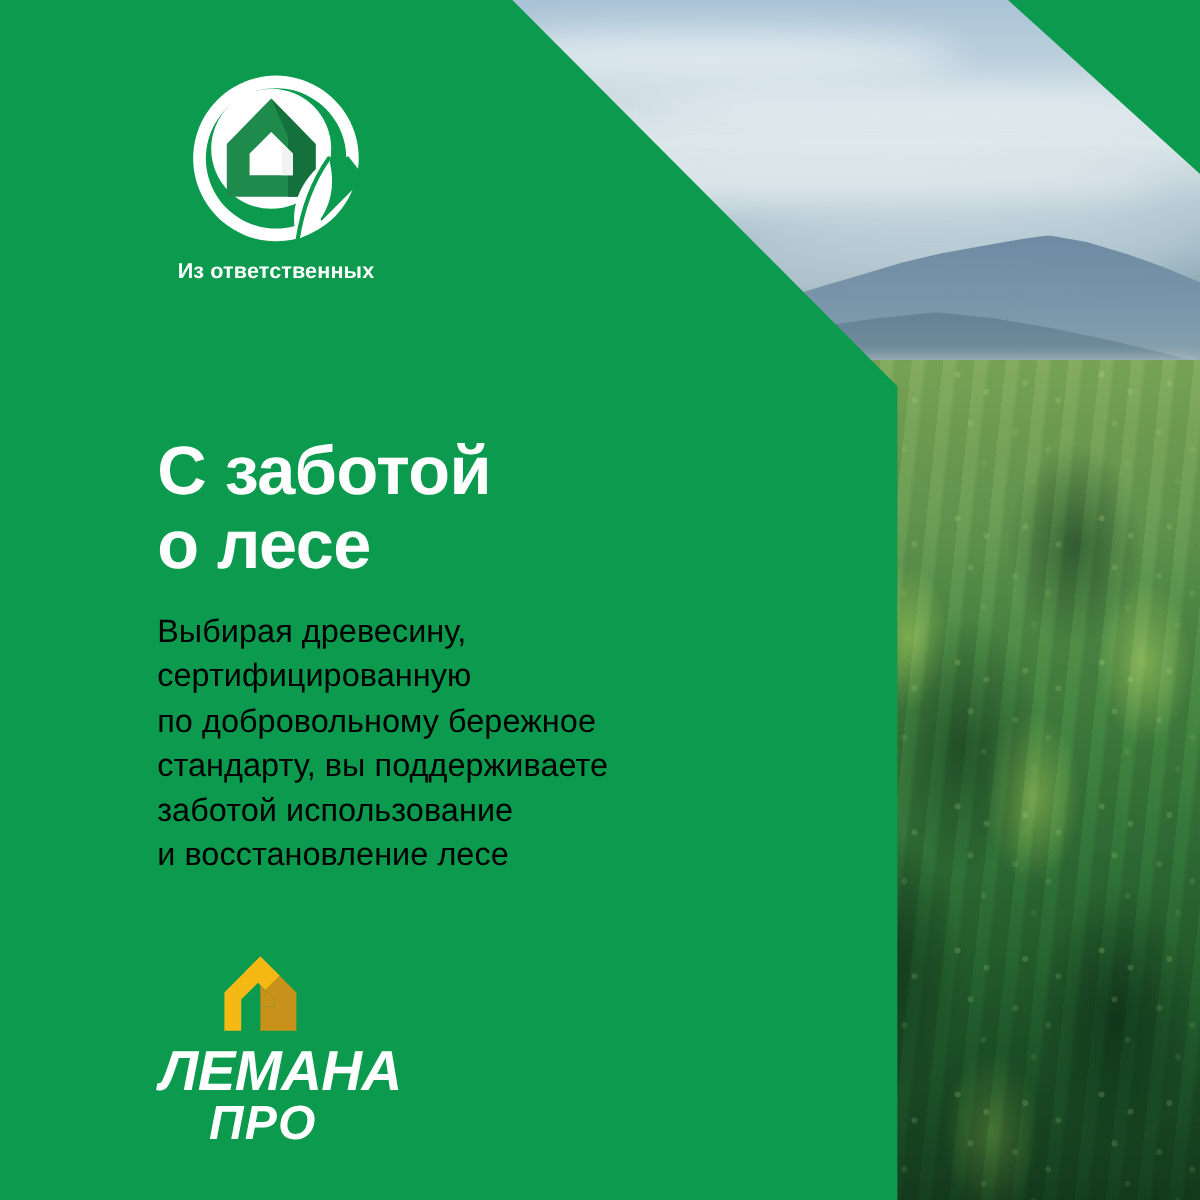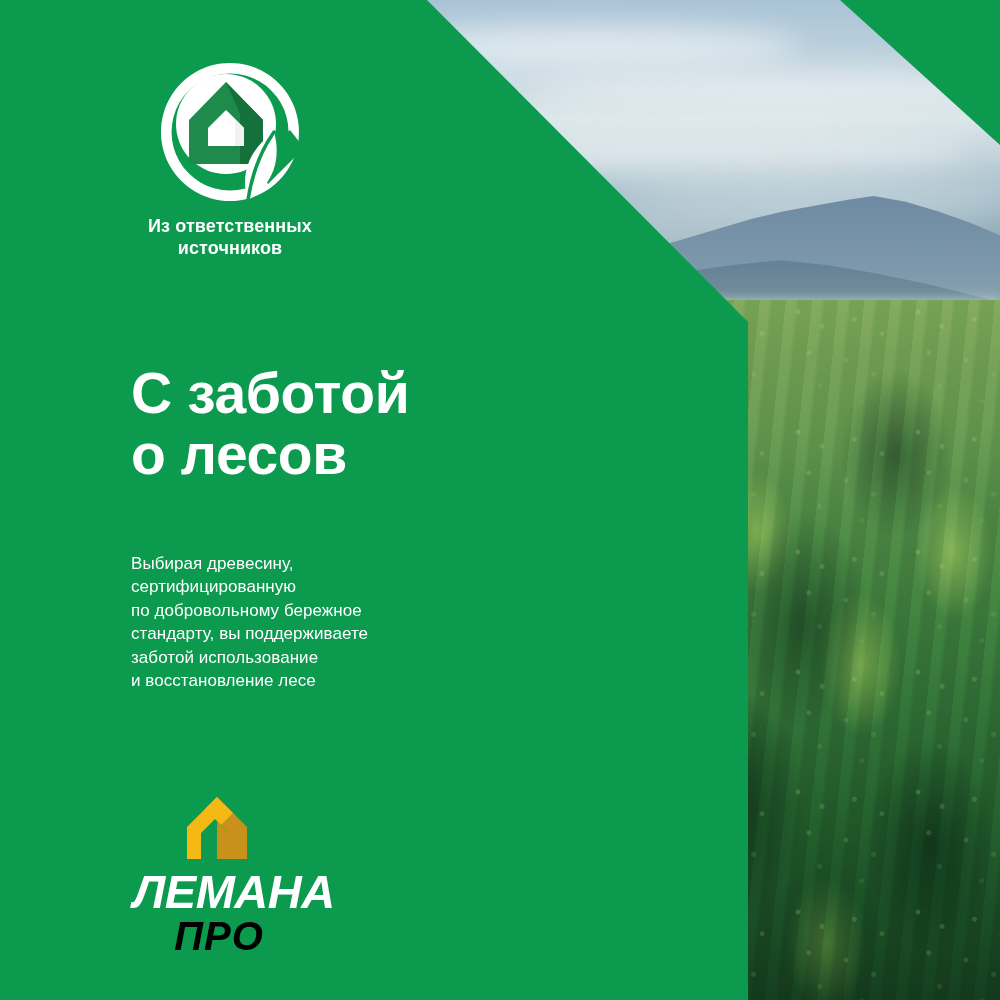--- a/index.html
+++ b/index.html
@@ -232,23 +232,23 @@
     font-weight: 700;
     line-height: 1.06;
     letter-spacing: -.4px;
   }
   .headline span { display: block; }
 
   
   .paragraph {
     position: absolute;
     left: 131px;
-    top: 552px;
-    color: #ffffff;
-    font-size: 17px;
+    top: 508px;
+    color: #000000;
+    font-size: 27px;
     font-weight: 400;
     line-height: 1.38;
     letter-spacing: .05px;
   }
   .paragraph span { display: block; }
 
   
   .brand {
     position: absolute;
     left: 133px;
@@ -264,21 +264,21 @@
   }
   .brand-name {
     color: #ffffff;
     font-size: 47px;
     font-weight: 700;
     letter-spacing: -0.5px;
     line-height: .98;
     text-align: left;
   }
   .brand-sub {
-    color: #000000;
+    color: #ffffff;
     font-size: 40px;
     font-weight: 700;
     letter-spacing: 1px;
     line-height: 1.02;
     text-align: center;
     width: 172px;
     margin-top: 1px;
   }
 </style>
 </head>
@@ -333,27 +333,26 @@
         <path d="M70 52 L88 70 L88 88 L79 88 L79 63 Z" fill="#f2f2f2"></path>
 
         <path d="M92 142
                  C 84 118, 92 92, 118 74
                  C 126 102, 116 128, 92 142 Z" fill="#ffffff"></path>
 
         <path d="M92 142 C 96 116, 104 94, 118 74" stroke="#0B9A4E" stroke-width="3.5" fill="none" stroke-linecap="round"></path>
       </svg>
       <div class="badge-caption">
         <span>Из ответственных</span>
-        <span>источников</span>
       </div>
     </div>
 
     <h1 class="headline">
       <span>С заботой</span>
-      <span>о лесов</span>
+      <span>о лесе</span>
     </h1>
 
     <div class="paragraph">
       <span>Выбирая древесину,</span>
       <span>сертифицированную</span>
       <span>по добровольному бережное</span>
       <span>стандарту, вы поддерживаете</span>
       <span>заботой использование</span>
       <span>и восстановление лесе</span>
     </div>

